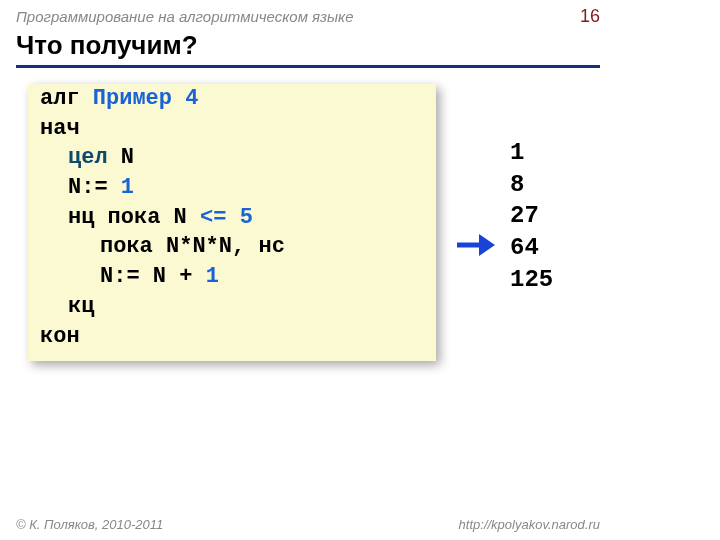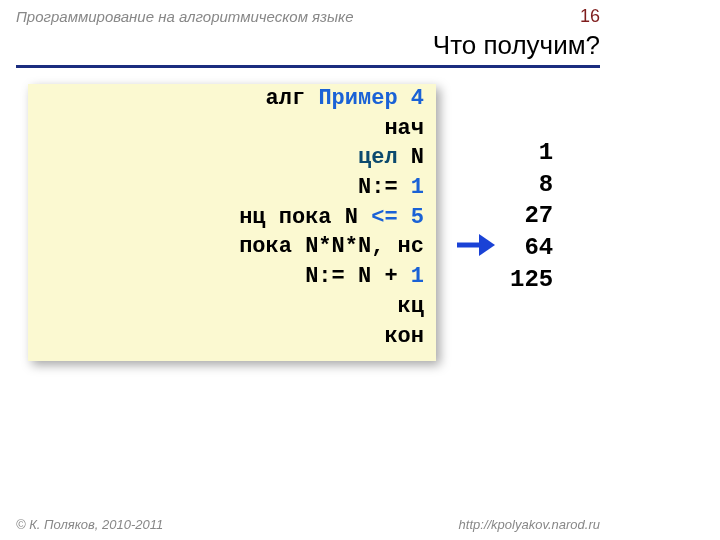--- a/index.html
+++ b/index.html
@@ -1,22 +1,22 @@
 <!DOCTYPE html>
 <html><head>
 <meta charset="utf-8">
 <style>
   * { box-sizing: border-box; margin: 0; padding: 0; }
   html, body { width: 720px; height: 540px; font-family: Arial, sans-serif; background: #fff; overflow: hidden; }
-  .slide { position: relative; width: 616px; height: 540px; text-align: right; }
+  .slide { position: relative; width: 616px; height: 540px; }
 
   .topbar { position: absolute; top: 6px; left: 16px; right: 16px; display: flex; justify-content: space-between; align-items: baseline; color: #888; font-style: italic; font-size: 15px; }
   .topbar .pagenum { font-size: 18px; color: #7f1d1d; font-style: normal; }
 
-  .title { position: absolute; top: 30px; left: 16px; right: 16px; font-size: 26px; color: #000; font-weight: normal; padding-bottom: 4px; border-bottom: 3px solid #1b2d7f; }
+  .title { position: absolute; top: 30px; left: 16px; right: 16px; font-size: 26px; color: #000; font-weight: bold; padding-bottom: 4px; border-bottom: 3px solid #1b2d7f; }
 
   .codebox { position: absolute; top: 84px; left: 28px; width: 408px; background: #fbf9d1; box-shadow: 4px 4px 10px rgba(0,0,0,0.35); padding: 0 12px 10px 12px; font-family: "Courier New", monospace; font-size: 22px; font-weight: bold; line-height: 1.35; }
   .c-kw   { color: #000; }           
   .c-name { color: #1a62d6; }          
   .c-red  { color: #0c4a6e; }          
   .c-num  { color: #1a62d6; }          
   .c-op   { color: #1a62d6; }          
   .ind1 { padding-left: 28px; display: block; }
   .ind2 { padding-left: 60px; display: block; }
   .codebox span { white-space: pre; }

